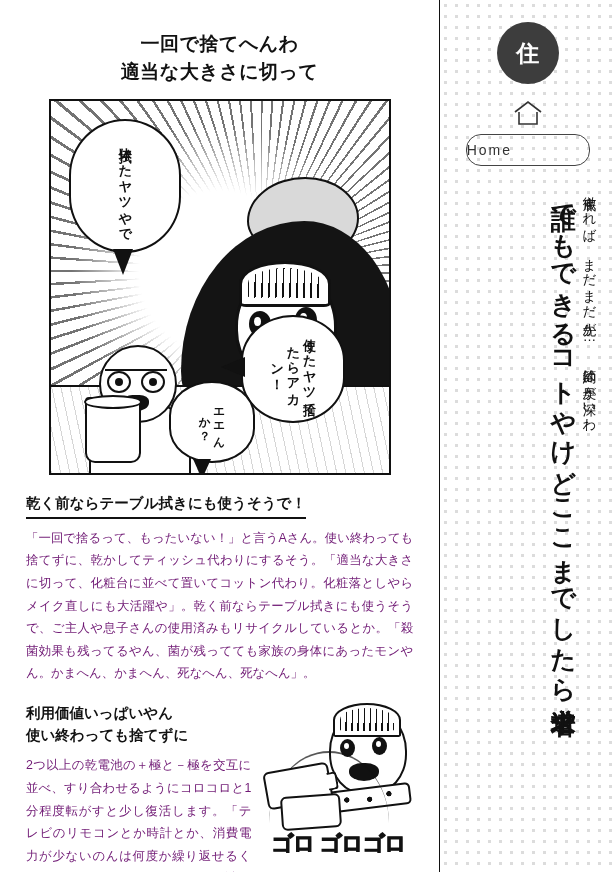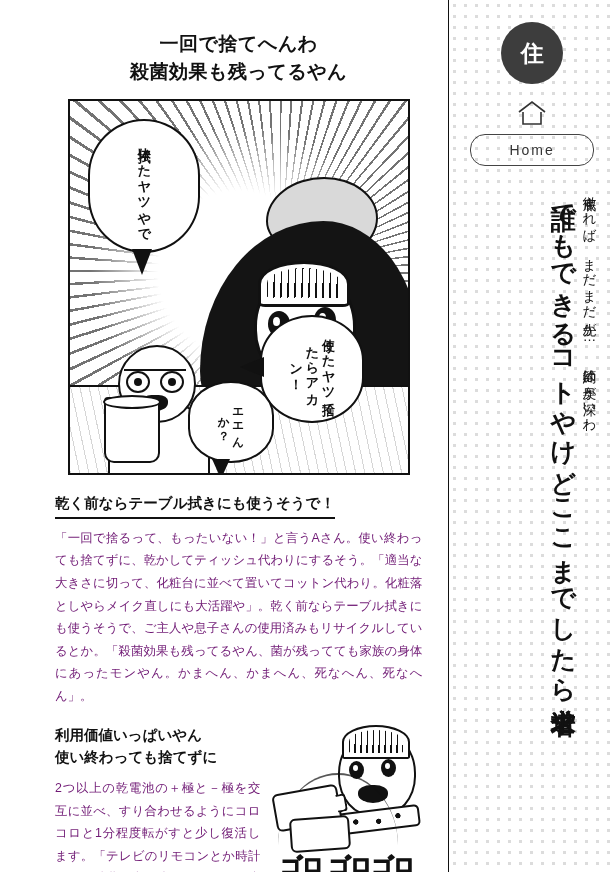--- a/index.html
+++ b/index.html
@@ -21,21 +21,20 @@
     display: flex;
   }
 
   
   .content-col {
     position: relative;
     width: 440px;
     height: 872px;
     box-sizing: border-box;
     padding: 22px 26px 10px 26px;
-    margin-left: 29px;
   }
 
   .headline {
     text-align: center;
     font-weight: bold;
     font-size: 19px;
     line-height: 1.45;
     letter-spacing: 0.5px;
     color: #111;
     margin: 8px 0 14px 0;
@@ -494,21 +493,20 @@
     position: absolute;
     top: 134px;
     left: 50%;
     transform: translateX(-50%);
     width: 122px;
     height: 30px;
     border: 1.5px solid #444;
     border-radius: 15px;
     display: flex;
     align-items: center;
-    justify-content: center;
     background: transparent;
     font-size: 14px;
     letter-spacing: 2px;
     color: #333;
   }
   .vtext-wrap {
     position: absolute;
     top: 186px;
     right: 10px;
     height: 660px;
@@ -539,21 +537,21 @@
 </style>
 </head>
 <body>
 
 <div class="page">
 
   <div class="content-col">
 
     <div class="headline">
       <div>一回で捨てへんわ</div>
-      <div>殺菌効果も残ってるやん</div>
+      <div>適当な大きさに切って</div>
     </div>
 
     <div class="manga-panel">
       <div class="rays"></div>
       <div class="rays-mask"></div>
 
       <div class="thought"></div>
 
       <div class="char-big"></div>
       <div class="char-big-head"></div>

